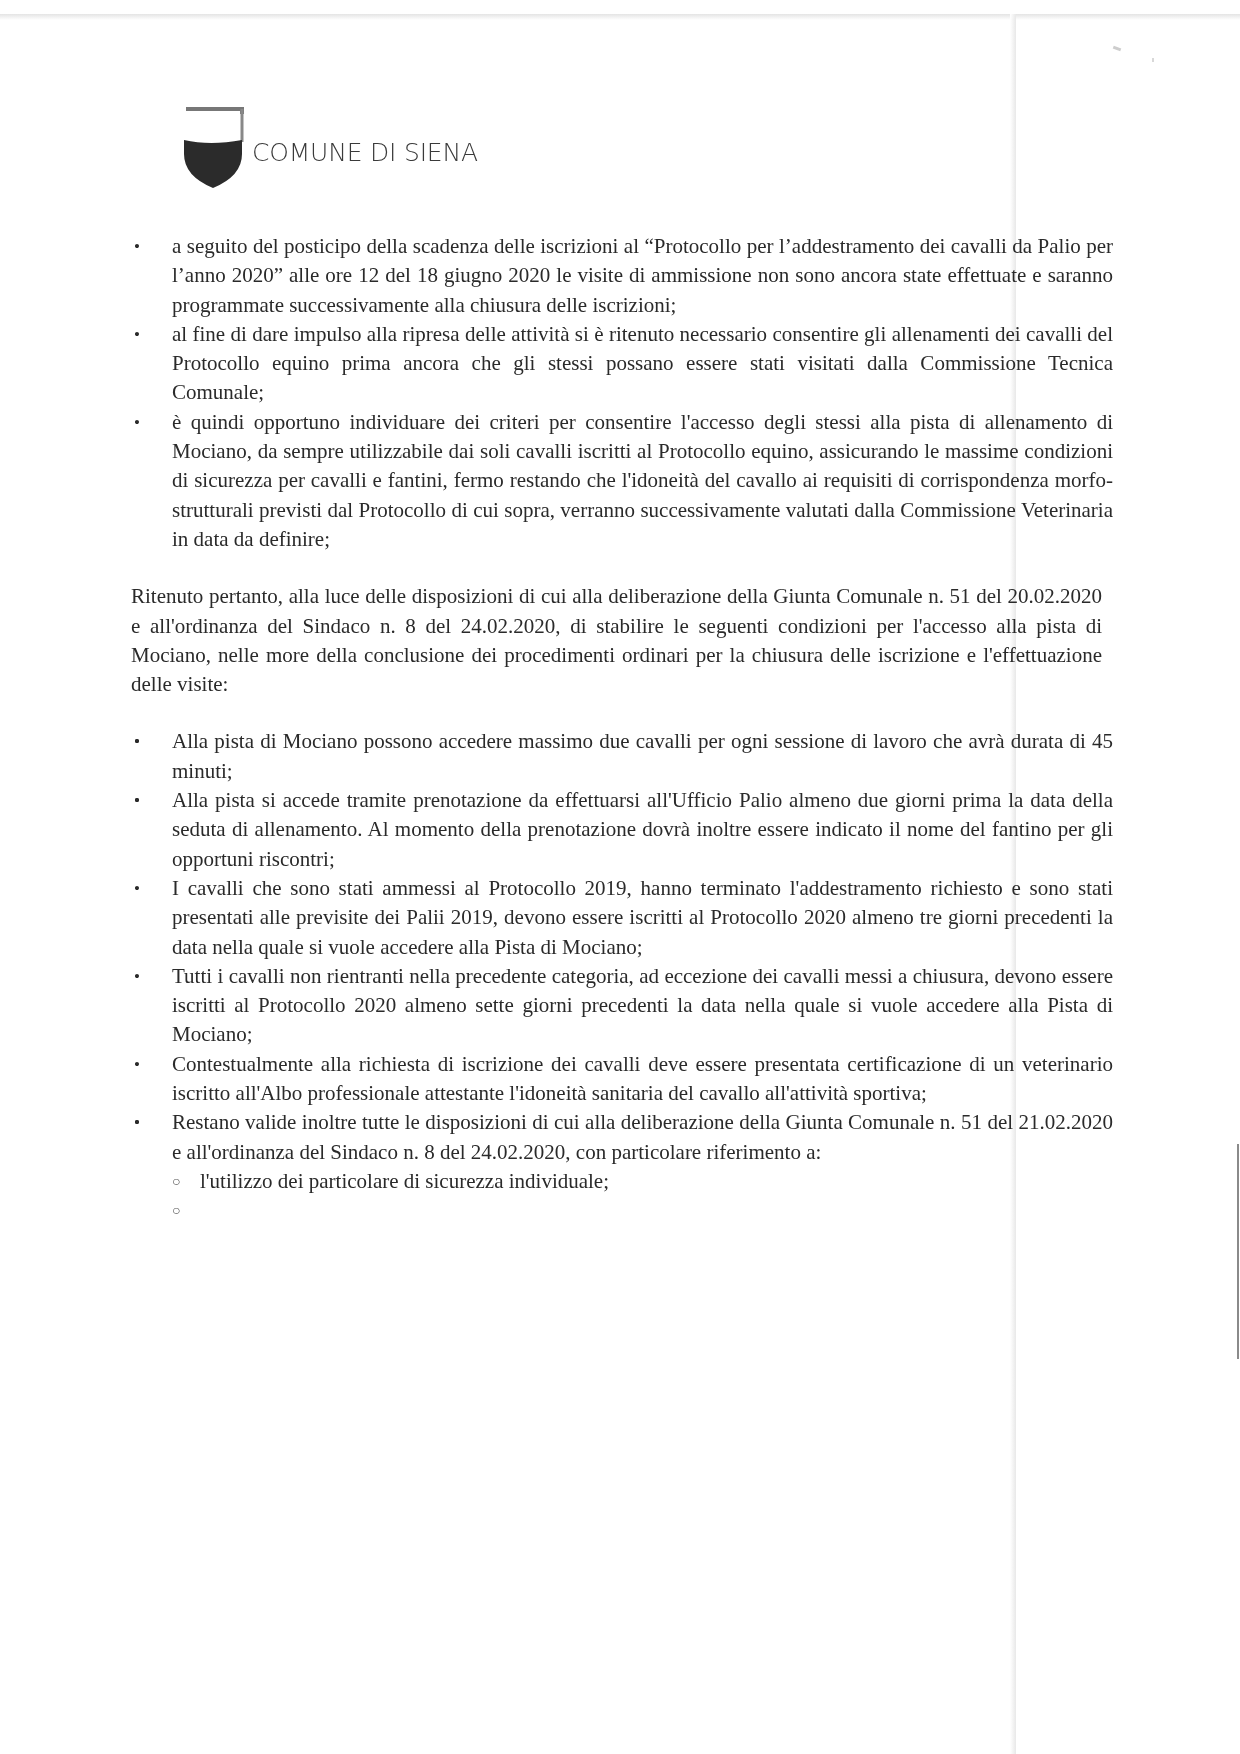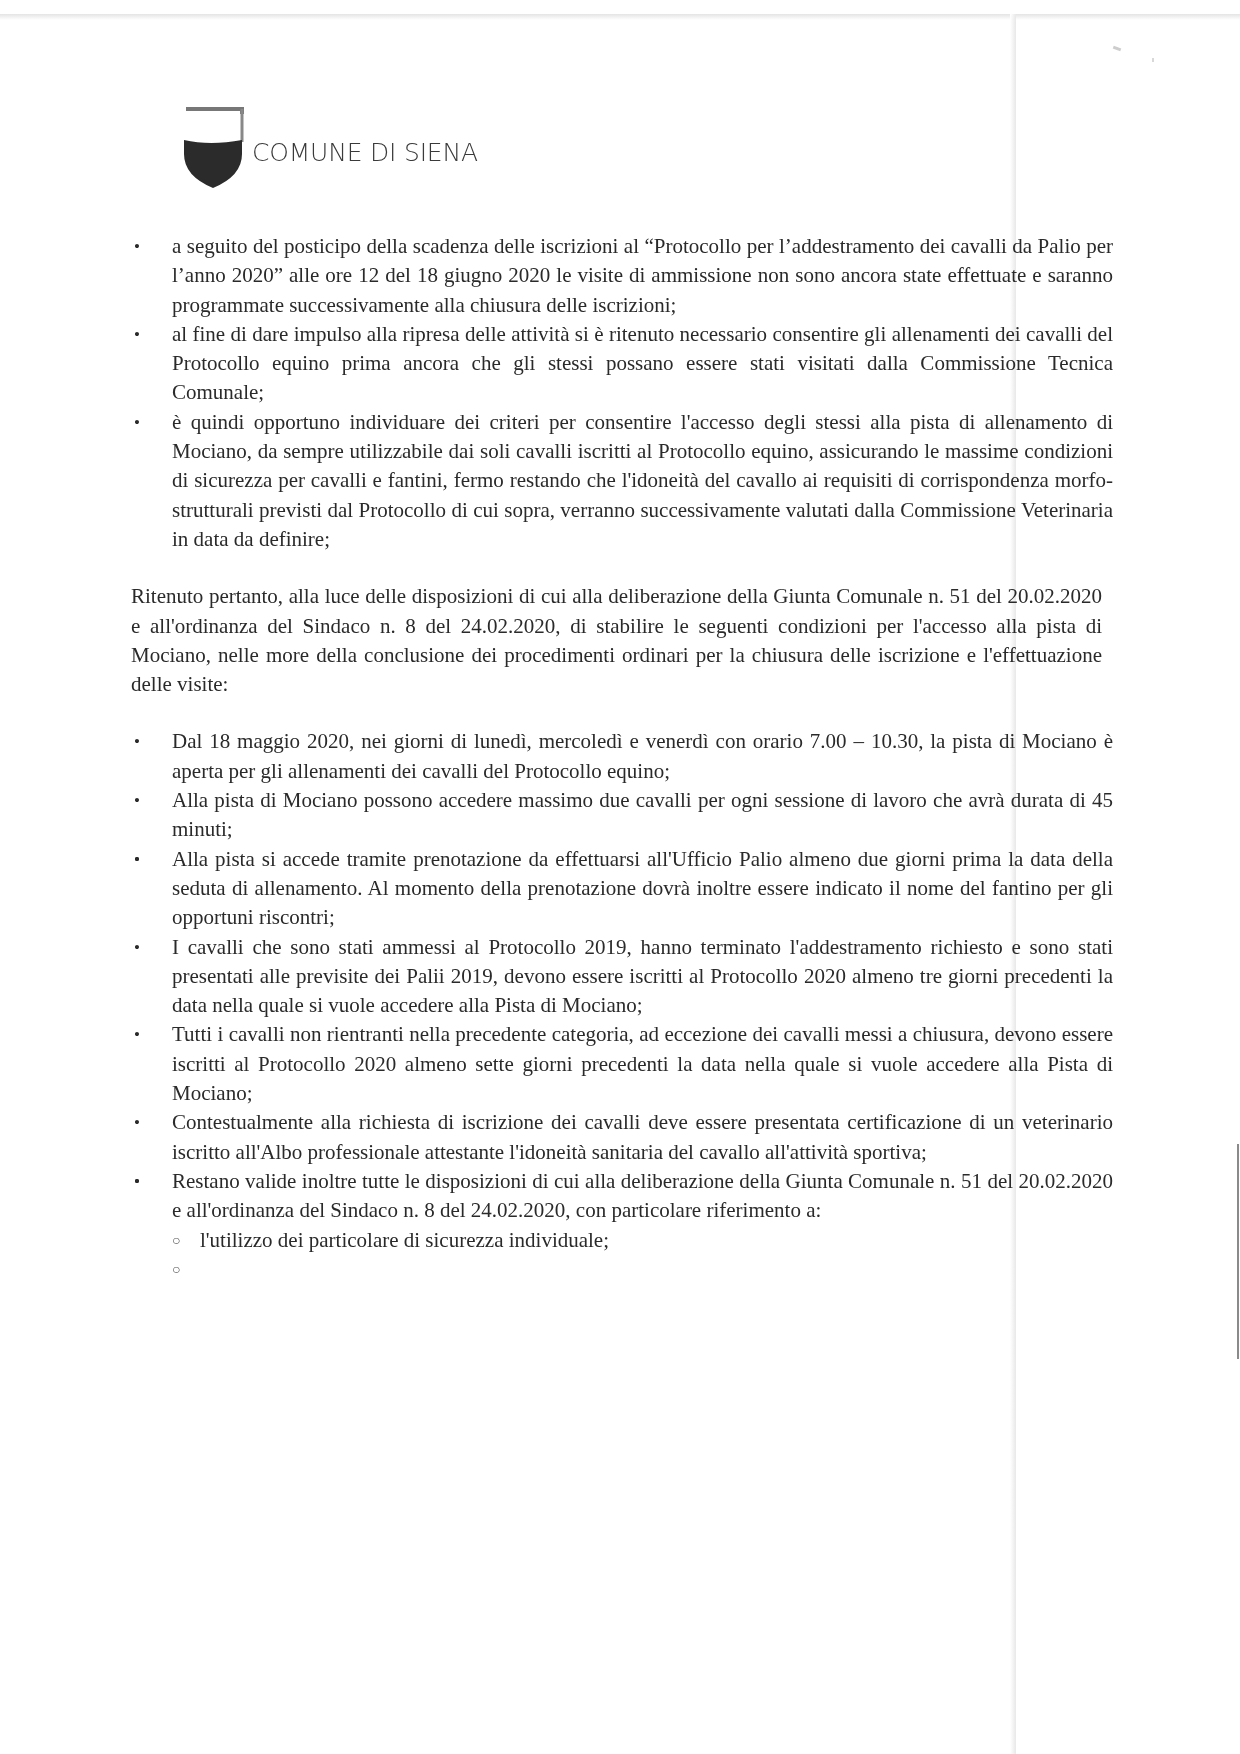--- a/index.html
+++ b/index.html
@@ -130,29 +130,29 @@
   <div class="content">
     <ul class="bullets">
       <li><span class="bullet-dot">•</span><span>a seguito del posticipo della scadenza delle iscrizioni al “Protocollo per l’addestramento dei cavalli da Palio per l’anno 2020” alle ore 12 del 18 giugno 2020 le visite di ammissione non sono ancora state effettuate e saranno programmate successivamente alla chiusura delle iscrizioni;</span></li>
       <li><span class="bullet-dot">•</span><span>al fine di dare impulso alla ripresa delle attività si è ritenuto necessario consentire gli allenamenti dei cavalli del Protocollo equino prima ancora che gli stessi possano essere stati visitati dalla Commissione Tecnica Comunale;</span></li>
       <li><span class="bullet-dot">•</span><span>è quindi opportuno individuare dei criteri per consentire l'accesso degli stessi alla pista di allenamento di Mociano, da sempre utilizzabile dai soli cavalli iscritti al Protocollo equino, assicurando le massime condizioni di sicurezza per cavalli e fantini, fermo restando che l'idoneità del cavallo ai requisiti di corrispondenza morfo-strutturali previsti dal Protocollo di cui sopra, verranno successivamente valutati dalla Commissione Veterinaria in data da definire;</span></li>
     </ul>
 
     <p class="para">Ritenuto pertanto, alla luce delle disposizioni di cui alla deliberazione della Giunta Comunale n. 51 del 20.02.2020 e all'ordinanza del Sindaco n. 8 del 24.02.2020, di stabilire le seguenti condizioni per l'accesso alla pista di Mociano, nelle more della conclusione dei procedimenti ordinari per la chiusura delle iscrizione e l'effettuazione delle visite:</p>
 
     <ul class="bullets second">
-      <li><span class="bullet-dot">•</span><span>Dal 18 maggio 2020, nei giorni di lunedì, mercoledì e venerdì con orario 7.00 – 10.30, la pista di Mociano è aperta per gli allenamenti dei cavalli del Protocollo equino;</span></li>
+      <li><span class="bullet-dot">•</span></li>
       <li><span class="bullet-dot">•</span><span>Alla pista di Mociano possono accedere massimo due cavalli per ogni sessione di lavoro che avrà durata di 45 minuti;</span></li>
       <li><span class="bullet-dot">•</span></li>
       <li><span class="bullet-dot">•</span><span>Alla pista si accede tramite prenotazione da effettuarsi all'Ufficio Palio almeno due giorni prima la data della seduta di allenamento. Al momento della prenotazione dovrà inoltre essere indicato il nome del fantino per gli opportuni riscontri;</span></li>
       <li><span class="bullet-dot">•</span><span>I cavalli che sono stati ammessi al Protocollo 2019, hanno terminato l'addestramento richiesto e sono stati presentati alle previsite dei Palii 2019, devono essere iscritti al Protocollo 2020 almeno tre giorni precedenti la data nella quale si vuole accedere alla Pista di Mociano;</span></li>
       <li><span class="bullet-dot">•</span><span>Tutti i cavalli non rientranti nella precedente categoria, ad eccezione dei cavalli messi a chiusura, devono essere iscritti al Protocollo 2020 almeno sette giorni precedenti la data nella quale si vuole accedere alla Pista di Mociano;</span></li>
       <li><span class="bullet-dot">•</span><span>Contestualmente alla richiesta di iscrizione dei cavalli deve essere presentata certificazione di un veterinario iscritto all'Albo professionale attestante l'idoneità sanitaria del cavallo all'attività sportiva;</span></li>
       <li><span class="bullet-dot">•</span></li>
-      <li><span class="bullet-dot">•</span><span>Restano valide inoltre tutte le disposizioni di cui alla deliberazione della Giunta Comunale n. 51 del 20.02.2020 e all'ordinanza del Sindaco n. 8 del 24.02.2020, con particolare riferimento a:</span>
+      <li><span class="bullet-dot">•</span><span>Restano valide inoltre tutte le disposizioni di cui alla deliberazione della Giunta Comunale n. 51 del 21.02.2020 e all'ordinanza del Sindaco n. 8 del 24.02.2020, con particolare riferimento a:</span>
         <ul class="sub">
           <li><span class="circle">○</span><span>l'utilizzo dei particolare di sicurezza individuale;</span></li>
           <li><span class="circle">○</span></li>
         </ul>
       </li>
     </ul>
   </div>
 </div>
 
 </body></html>

